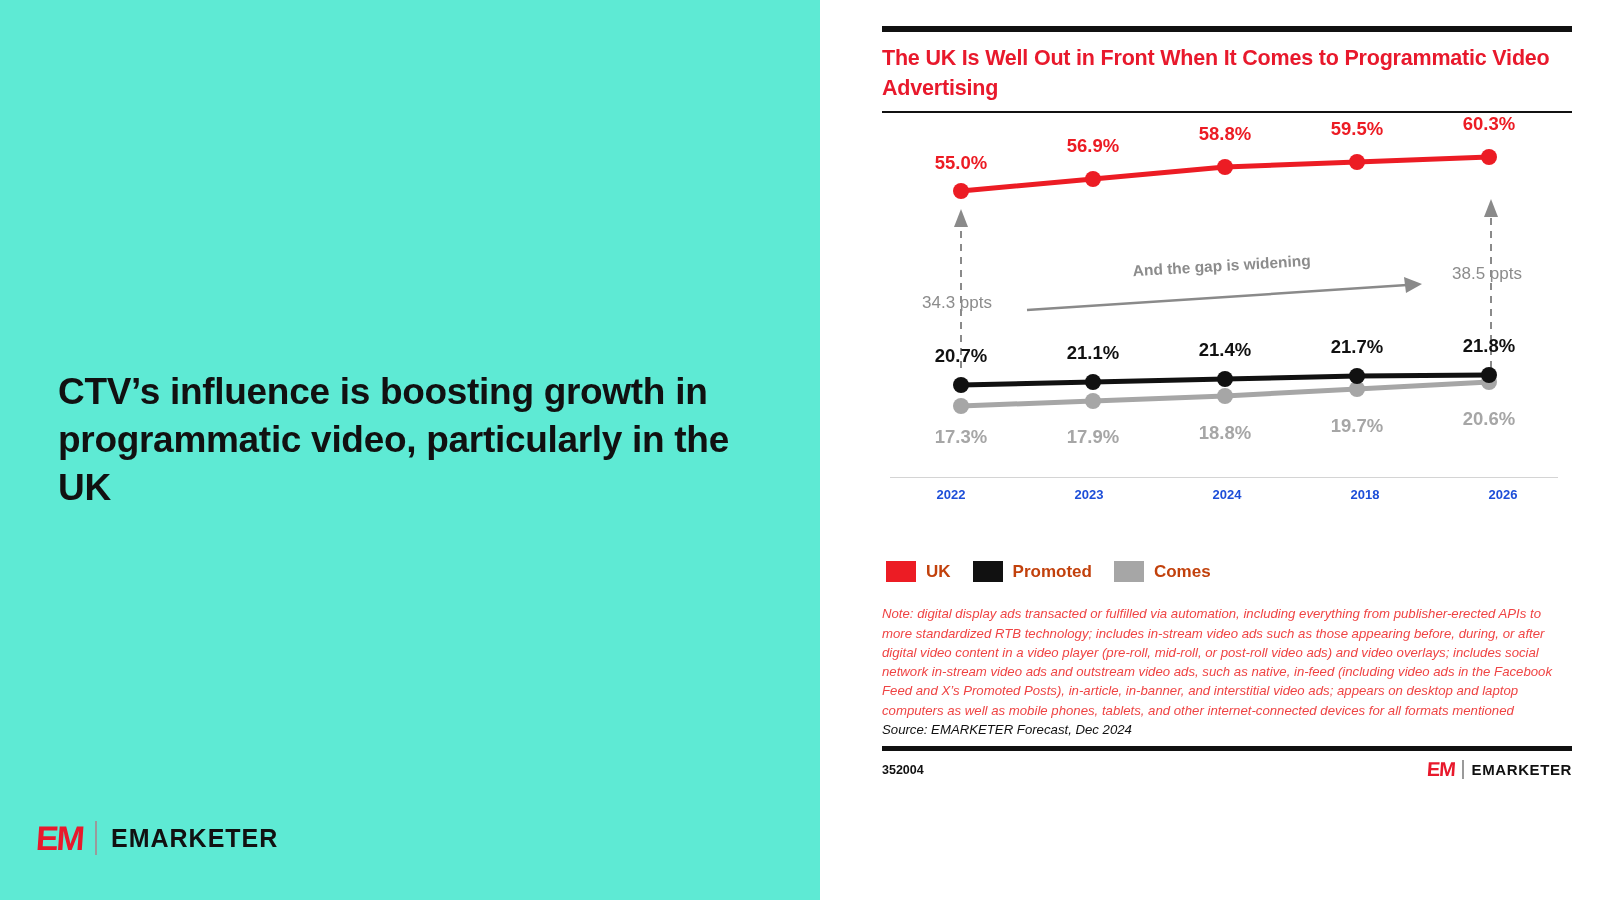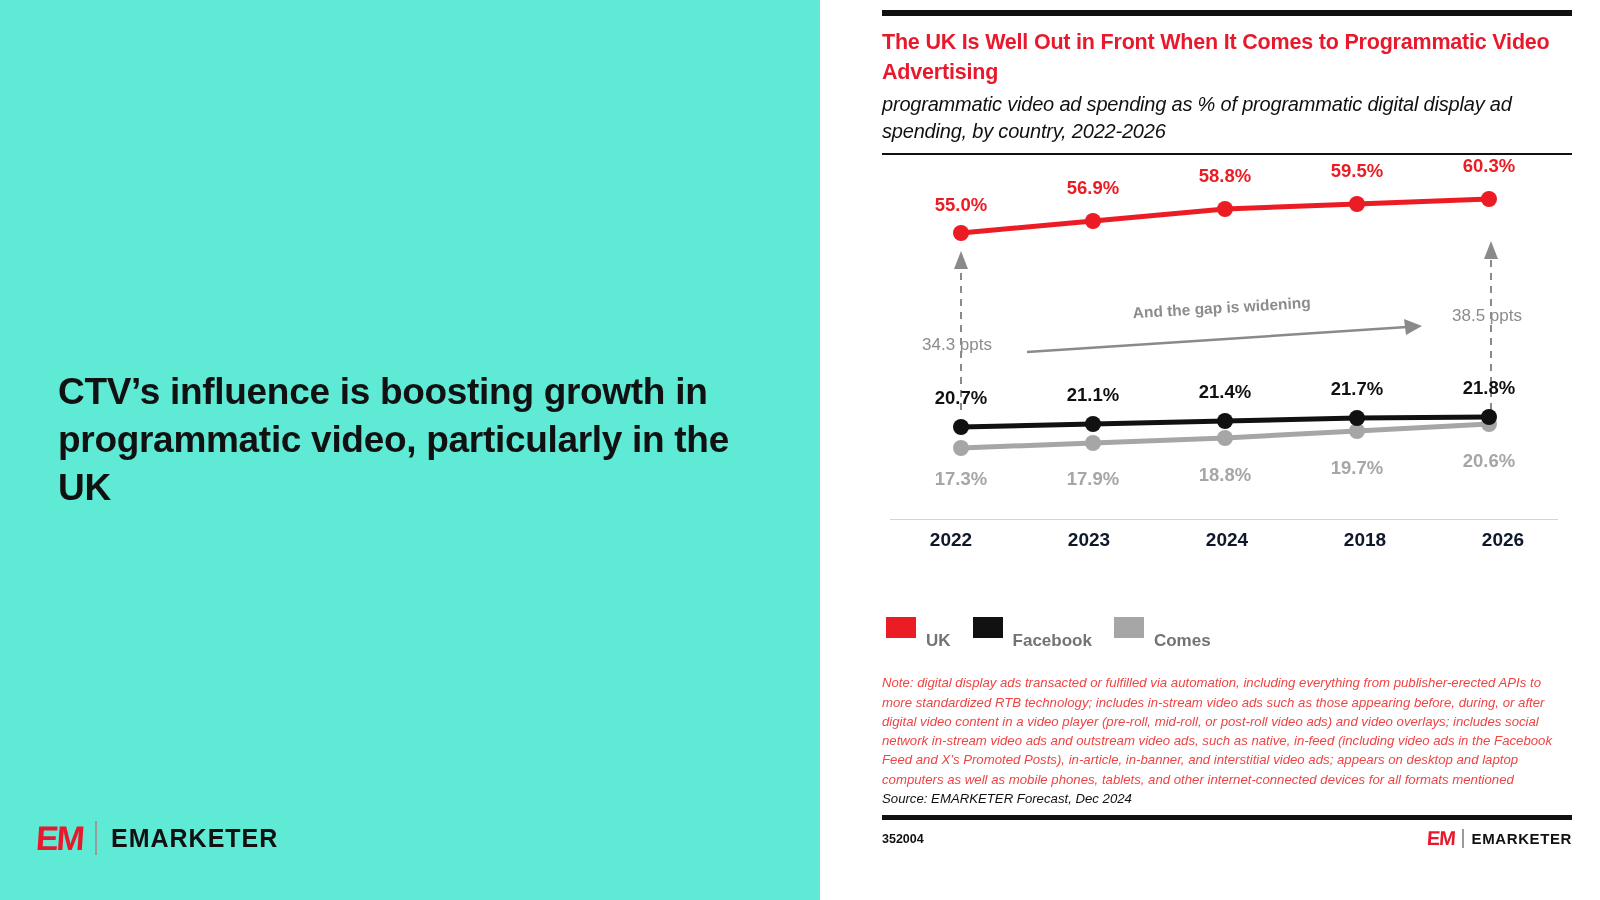--- a/index.html
+++ b/index.html
@@ -70,21 +70,21 @@
   .right-panel {
     position: relative;
     width: 780px;
     height: 900px;
     background: #ffffff;
     flex: none;
   }
   .chart-card {
     position: absolute;
     left: 62px;
-    top: 10px;
+    top: 26px;
     width: 690px;
   }
   .rule-top {
     height: 6px;
     background: #111111;
     width: 100%;
   }
   .chart-title {
     margin-top: 12px;
     font-size: 21.5px;
@@ -126,23 +126,23 @@
   .x-labels {
     position: absolute;
     left: 0;
     top: 374px;
     width: 690px;
     display: flex;
   }
   .x-label {
     flex: 1;
     text-align: center;
-    font-size: 19px;
-    font-weight: bold;
-    color: #0f172a;
+    font-size: 13px;
+    font-weight: bold;
+    color: #1d4ed8;
   }
   .legend {
     position: relative;
     margin-top: 48px;
     display: flex;
     align-items: center;
     gap: 0px;
     padding-left: 4px;
   }
   .legend-item {
@@ -151,22 +151,21 @@
     margin-right: 22px;
   }
   .swatch {
     width: 30px;
     height: 21px;
     margin-right: 10px;
   }
   .legend-label {
     font-size: 17px;
     font-weight: bold;
-    color: #737373;
-    margin-top: 28px;
+    color: #c2410c;
   }
   .note {
     margin-top: 22px;
     font-size: 13.2px;
     line-height: 1.46;
     font-style: italic;
     color: #ef4444;
   }
   .source {
     font-size: 13.2px;
@@ -242,21 +241,20 @@
       <span class="em-word">EMARKETER</span>
     </div>
   </div>
 
   <div class="right-panel">
     <div class="chart-card">
 
       <div class="rule-top"></div>
 
       <div class="chart-title">The UK Is Well Out in Front When It Comes to Programmatic Video Advertising</div>
-      <div class="chart-subtitle">programmatic video ad spending as % of programmatic digital display ad spending, by country, 2022-2026</div>
       <div class="rule-thin"></div>
 
       <div class="plot-wrap">
         <svg width="690" height="400" viewBox="0 0 690 400">
 
           <g>
             <line x1="79" y1="255" x2="79" y2="110" stroke="#8a8a8a" stroke-width="2" stroke-dasharray="7,6"></line>
             <polygon points="79,96 72,114 86,114" fill="#8a8a8a"></polygon>
             <text class="ppts-label" x="40" y="195" text-anchor="start">34.3 ppts</text>
           </g>
@@ -325,21 +323,21 @@
         </div>
       </div>
 
       <div class="legend">
         <div class="legend-item">
           <span class="swatch" style="background:#ec1c24;"></span>
           <span class="legend-label">UK</span>
         </div>
         <div class="legend-item">
           <span class="swatch" style="background:#111111;"></span>
-          <span class="legend-label">Facebook</span>
+          <span class="legend-label">Promoted</span>
         </div>
         <div class="legend-item">
           <span class="swatch" style="background:#a6a6a6;"></span>
           <span class="legend-label">Comes</span>
         </div>
       </div>
 
       <div class="note">Note: digital display ads transacted or fulfilled via automation, including everything from publisher-erected APIs to more standardized RTB technology; includes in-stream video ads such as those appearing before, during, or after digital video content in a video player (pre-roll, mid-roll, or post-roll video ads) and video overlays; includes social network in-stream video ads and outstream video ads, such as native, in-feed (including video ads in the Facebook Feed and X’s Promoted Posts), in-article, in-banner, and interstitial video ads; appears on desktop and laptop computers as well as mobile phones, tablets, and other internet-connected devices for all formats mentioned</div>
       <div class="source">Source: EMARKETER Forecast, Dec 2024</div>
 

